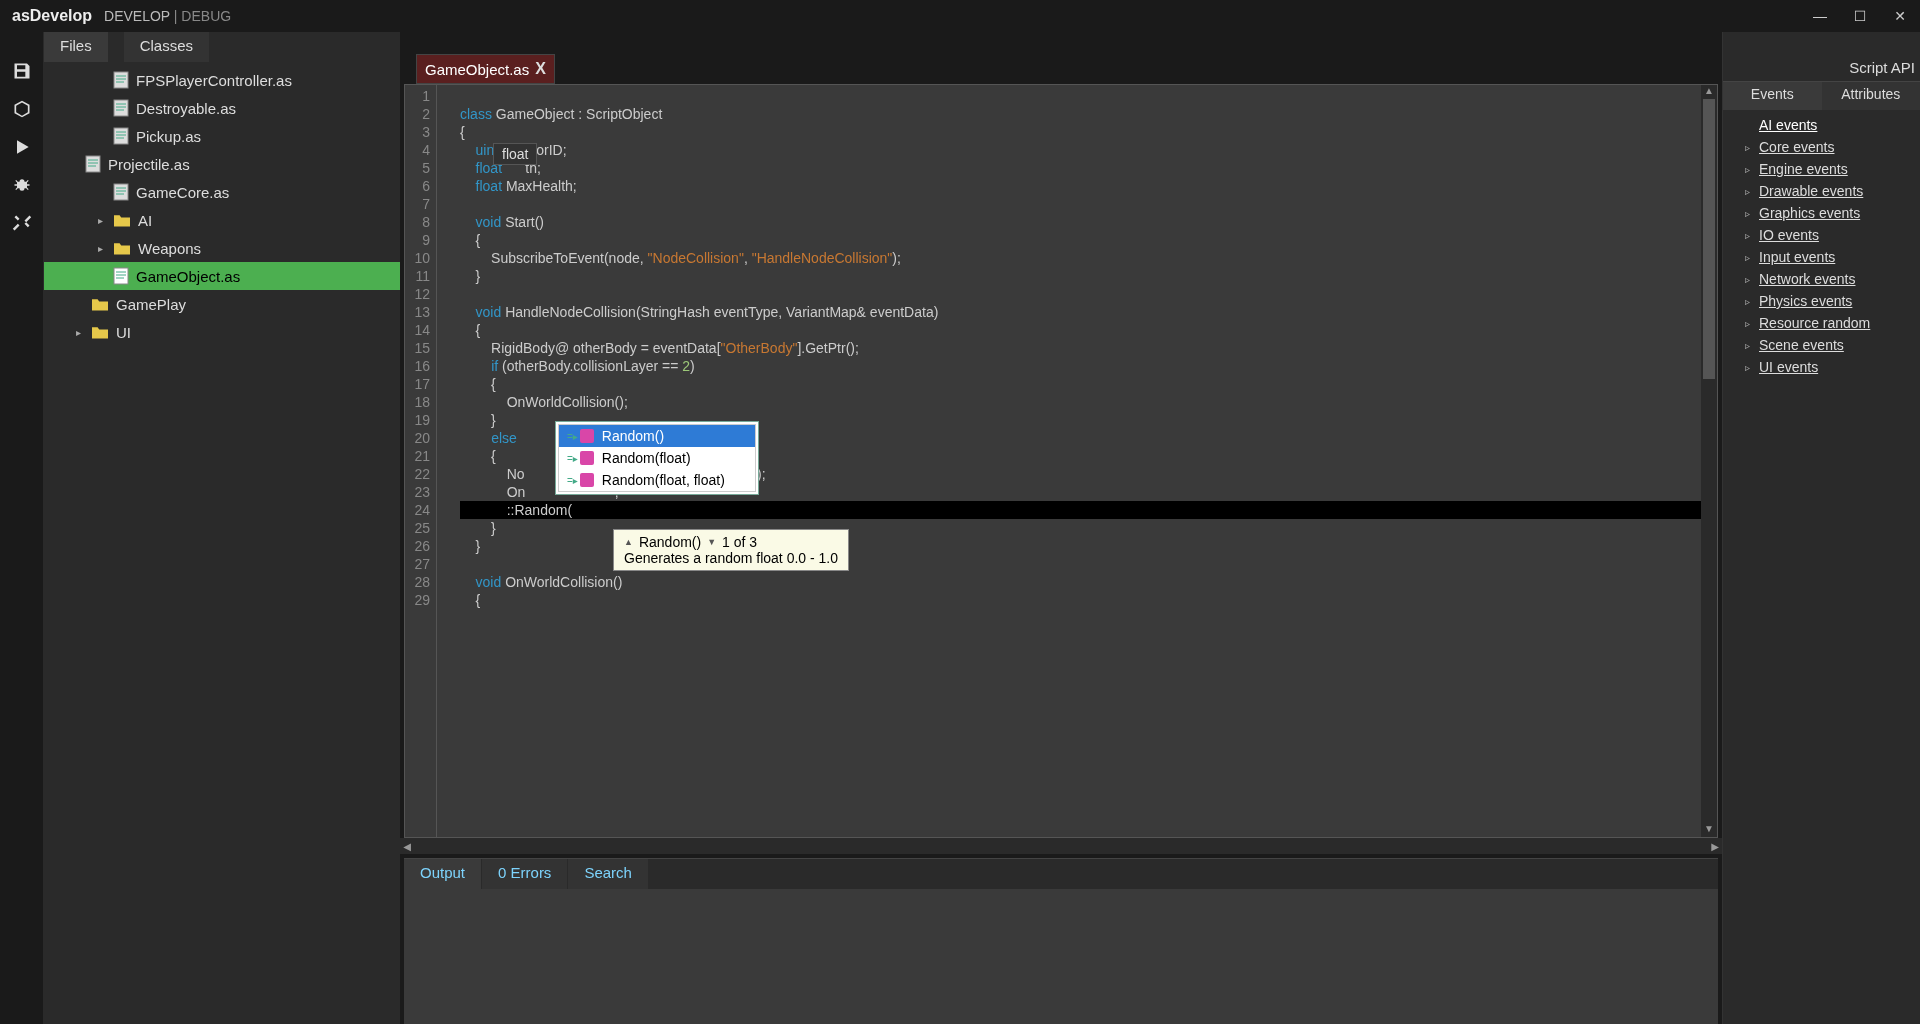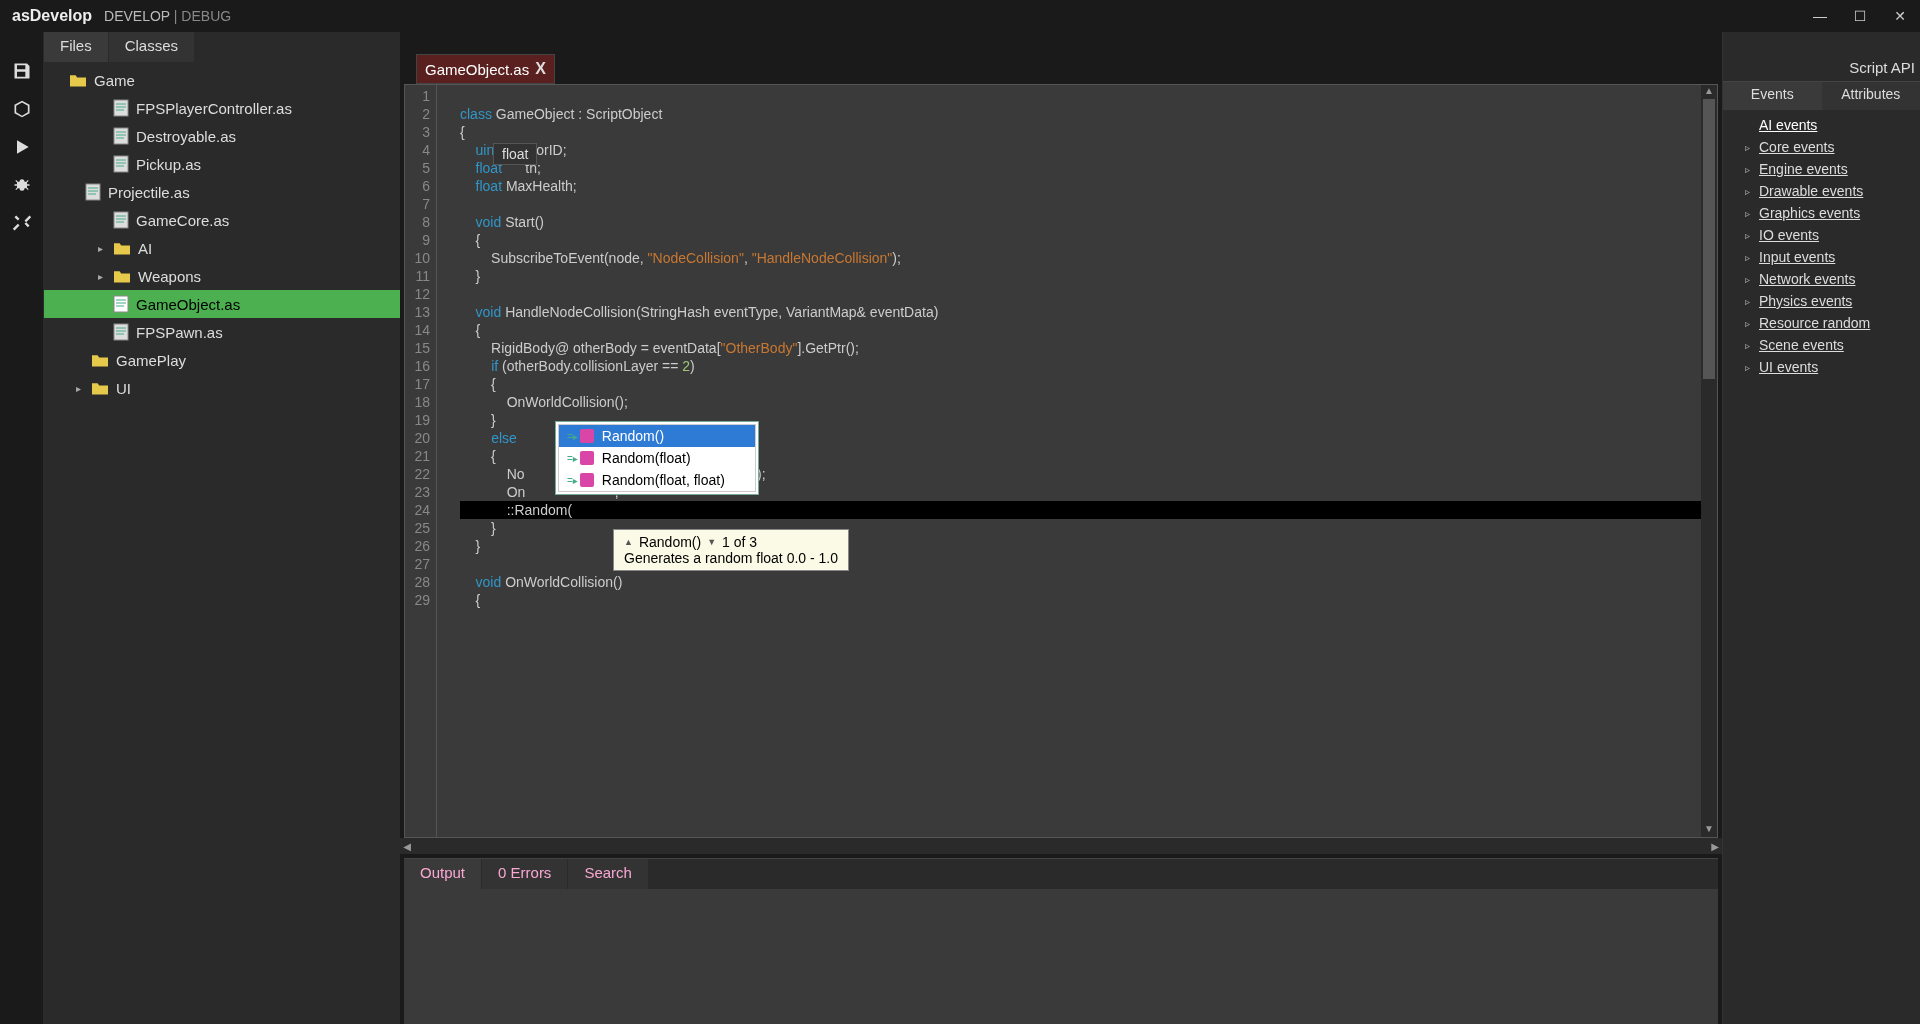--- a/index.html
+++ b/index.html
@@ -16,21 +16,21 @@
 
 .main { display: flex; height: 992px; }
 
 
 .icon-bar { width: 44px; background: #1a1a1a; border-right: 1px solid #2a2a2a; display: flex; flex-direction: column; padding-top: 20px; }
 .icon-bar .tool { height: 38px; display: flex; align-items: center; justify-content: center; color: #ddd; }
 .icon-bar svg { width: 20px; height: 20px; fill: #ddd; }
 
 
 .left-panel { width: 356px; background: #2a2a2a; display: flex; flex-direction: column; }
-.panel-tabs { height: 30px; display: flex; background: #2a2a2a; }
+.panel-tabs { height: 30px; display: flex; background: #2a2a2a; gap: 15px; }
 .ptab { padding: 5px 16px; color: #ddd; font-size: 15px; background: #333; margin-right: 1px; }
 .ptab.active { background: #3a3a3a; }
 .tree { padding: 4px 0; overflow-y: auto; }
 .tree-item { display: flex; align-items: center; height: 28px; padding-left: 8px; color: #ddd; font-size: 15px; white-space: nowrap; }
 .tree-item.selected { background: #4CAF50; color: #000; }
 .tree-item.selected .file-icon rect { fill: #fff; }
 .exp { width: 14px; display: inline-block; color: #aaa; font-size: 10px; }
 .folder-icon { width: 20px; height: 16px; margin-right: 6px; }
 .folder-icon path { fill: #e6c84a; }
 .file-icon { width: 18px; height: 18px; margin-right: 6px; }
@@ -69,21 +69,21 @@
 .ac-arrow { color: #4a8; font-size: 10px; margin-right: 2px; }
 
 
 .sig-tip { position: absolute; left: 208px; top: 444px; background: #fafae6; border: 1px solid #888; padding: 4px 10px; color: #000; font-size: 14px; }
 .sig-top { display: flex; align-items: center; gap: 6px; }
 .sig-nav { font-size: 9px; color: #555; }
 
 
 .bottom-panel { height: 166px; background: #2a2a2a; border-top: 1px solid #444; margin: 4px 4px 0 4px; }
 .btabs { height: 30px; display: flex; }
-.btab { padding: 5px 16px; color: #f9a8d4; font-size: 15px; background: #333; margin-right: 1px; }
+.btab { padding: 5px 16px; color: #7dd3fc; font-size: 15px; background: #333; margin-right: 1px; }
 .btab.active { background: #3a3a3a; }
 .bcontent { background: #3a3a3a; height: 136px; }
 
 
 .right-panel { width: 198px; background: #2a2a2a; display: flex; flex-direction: column; padding-top: 22px; border-left: 1px solid #333; }
 .rheader { text-align: right; padding: 5px; color: #ddd; font-size: 15px; background: #2a2a2a; border-bottom: 1px solid #444; }
 .rtabs { display: flex; height: 28px; }
 .rtab { flex: 1; text-align: center; padding: 4px; color: #ddd; font-size: 14px; background: #333; }
 .rtab.active { background: #3a3a3a; }
 .rlist { padding: 4px 12px; }
@@ -136,27 +136,20 @@
         </svg>
       </div>
   </div>
 
   <div class="left-panel">
     <div class="panel-tabs">
       <div class="ptab active">Files</div>
       <div class="ptab">Classes</div>
     </div>
     <div class="tree" id="tree">
-        <div class="tree-item" style="padding-left:10px">
-     <span class="exp"></span>
-          <svg class="folder-icon" viewBox="0 0 24 20">
-            <path d="M2 4h7l2 3h11v11H2V4z"></path>
-          </svg>
-          <span>Game</span>
-        </div>
         <div class="tree-item" style="padding-left:54px">
        <span class="exp"></span>
           <svg class="file-icon" viewBox="0 0 18 18">
             <rect x="2" y="1" width="14" height="16"></rect>
             <line class="lines" x1="4" y1="5" x2="14" y2="5"></line>
             <line class="lines" x1="4" y1="8" x2="14" y2="8"></line>
             <line class="lines" x1="4" y1="11" x2="12" y2="11"></line>
           </svg>
           <span>FPSPlayerController.as</span>
         </div>
@@ -216,30 +209,20 @@
         </div>
         <div class="tree-item selected" style="padding-left:54px">
        <span class="exp"></span>
           <svg class="file-icon" viewBox="0 0 18 18">
             <rect x="2" y="1" width="14" height="16"></rect>
             <line class="lines" x1="4" y1="5" x2="14" y2="5"></line>
             <line class="lines" x1="4" y1="8" x2="14" y2="8"></line>
             <line class="lines" x1="4" y1="11" x2="12" y2="11"></line>
           </svg>
           <span>GameObject.as</span>
-        </div>
-        <div class="tree-item" style="padding-left:54px">
-       <span class="exp"></span>
-          <svg class="file-icon" viewBox="0 0 18 18">
-            <rect x="2" y="1" width="14" height="16"></rect>
-            <line class="lines" x1="4" y1="5" x2="14" y2="5"></line>
-            <line class="lines" x1="4" y1="8" x2="14" y2="8"></line>
-            <line class="lines" x1="4" y1="11" x2="12" y2="11"></line>
-          </svg>
-          <span>FPSPawn.as</span>
         </div>
         <div class="tree-item" style="padding-left:32px">
        <span class="exp"></span>
           <svg class="folder-icon" viewBox="0 0 24 20">
             <path d="M2 4h7l2 3h11v11H2V4z"></path>
           </svg>
           <span>GamePlay</span>
         </div>
         <div class="tree-item" style="padding-left:32px">
        <span class="exp">▸</span>

